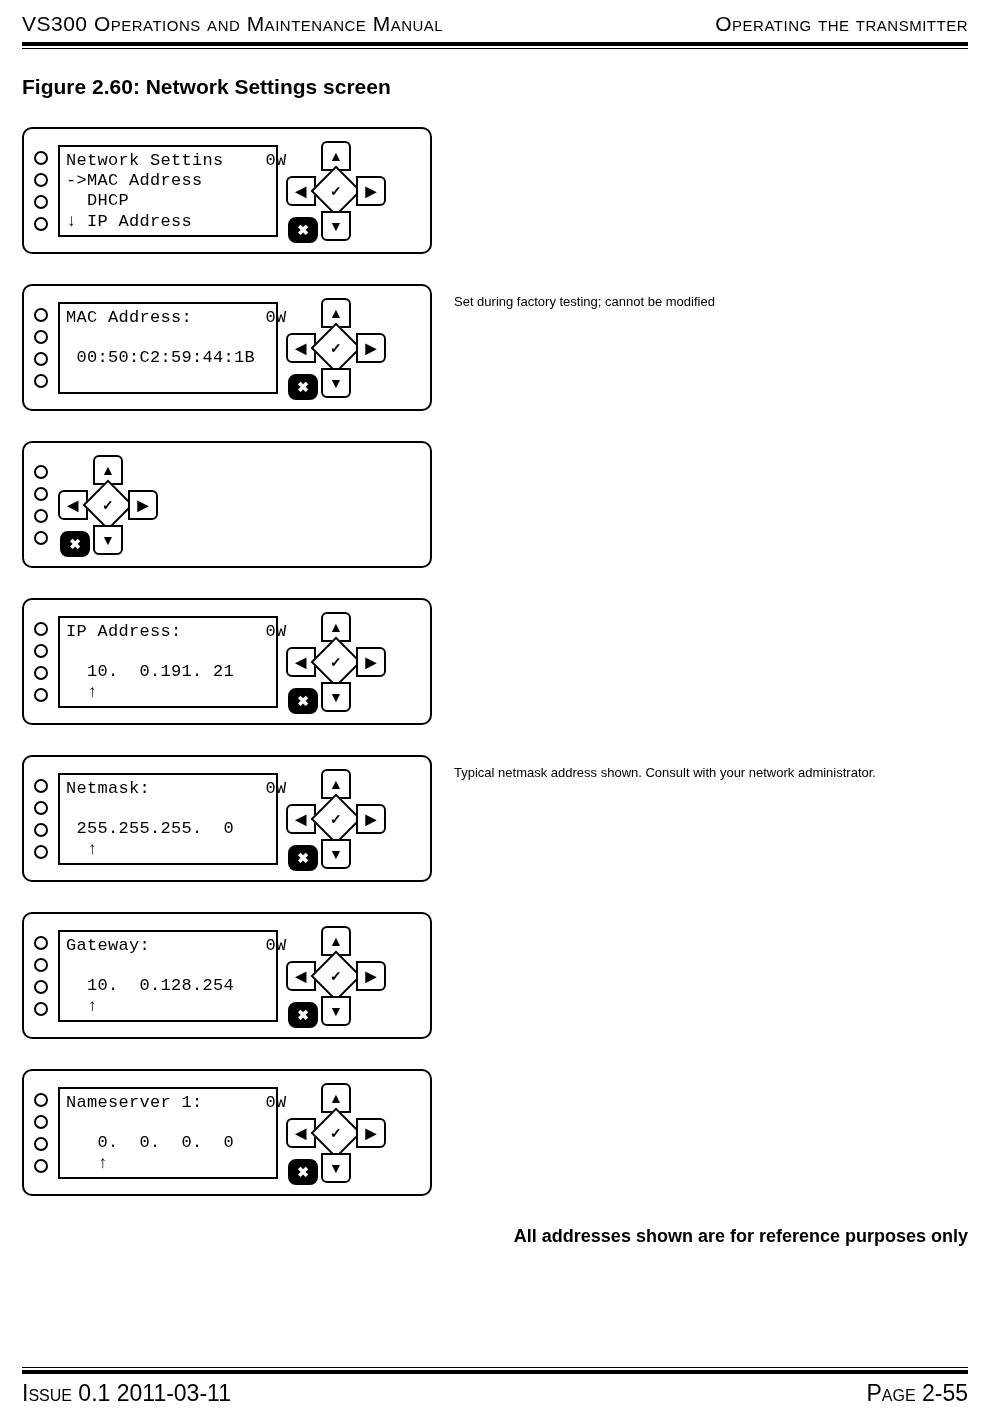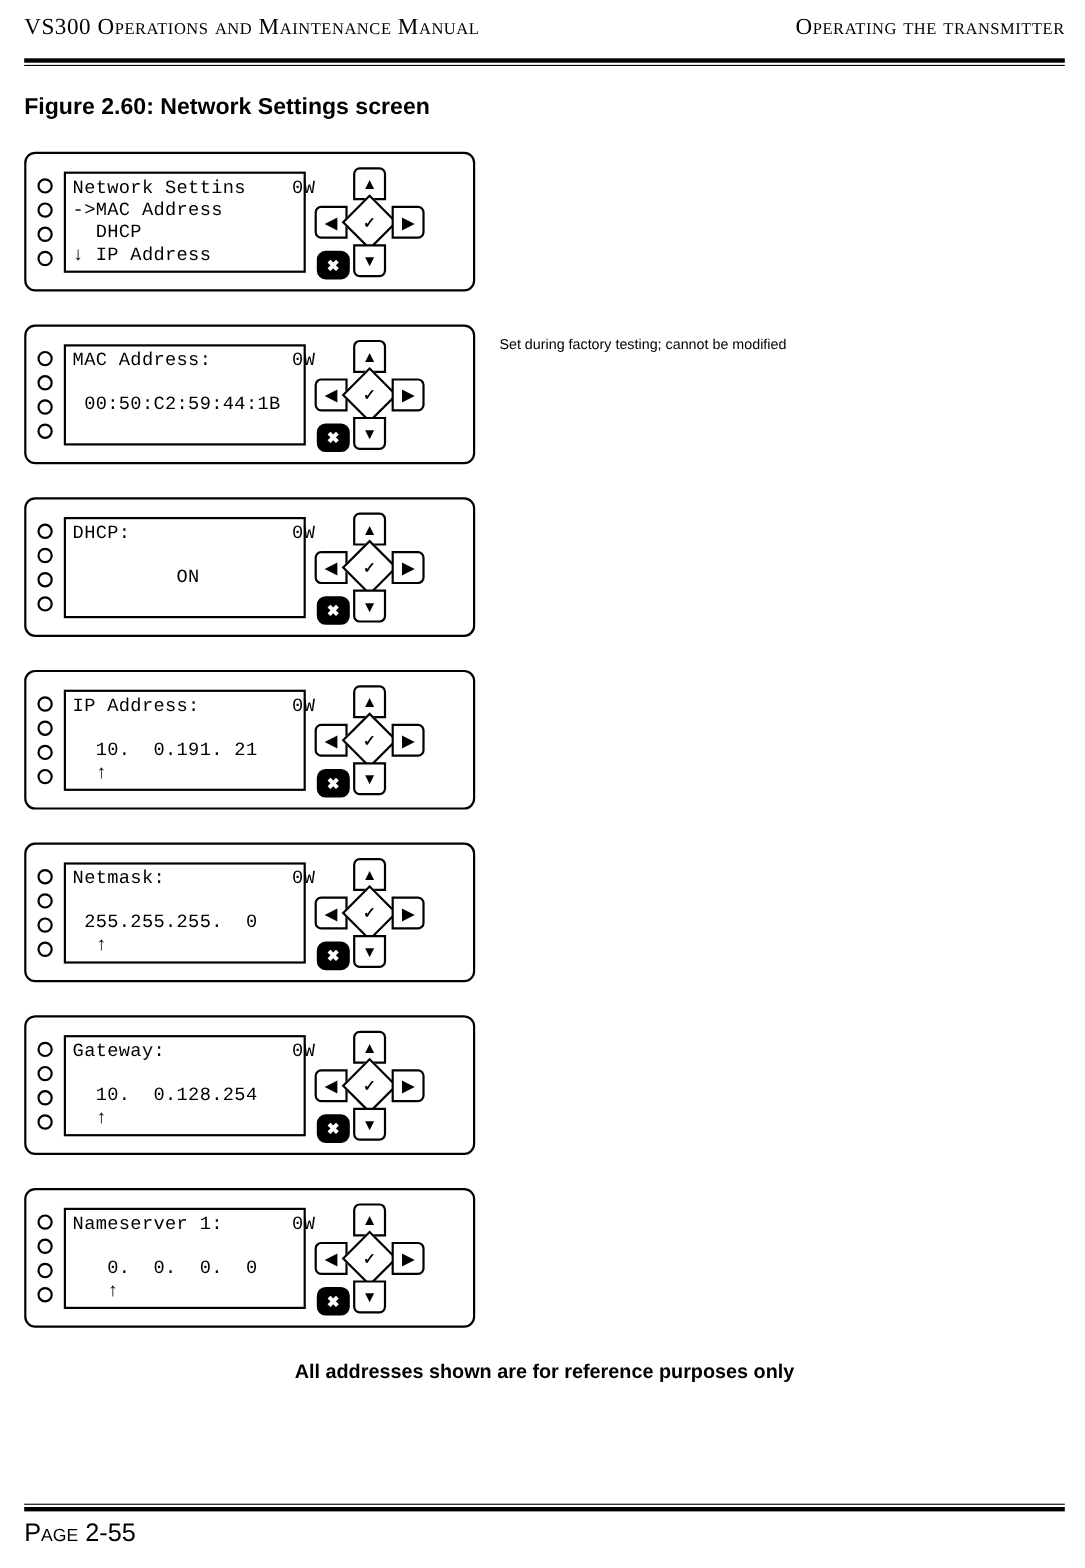--- a/index.html
+++ b/index.html
@@ -8,24 +8,24 @@
     height: 1425px;
     font-family: Arial, Helvetica, sans-serif;
     color: #000;
     position: relative;
     padding: 12px 18px 0 22px;
   }
   .header {
     display: flex;
     justify-content: space-between;
     font-variant: small-caps;
-    font-family: Liberation Serif, serif;
+    font-family: Liberation Sans, sans-serif;
     font-size: 21px;
     letter-spacing: 0.5px;
-    padding-bottom: 16px;
+    padding-bottom: 6px;
   }
   .hr-thick { border: none; border-top: 4px solid #000; }
   .hr-thin  { border: none; border-top: 1.5px solid #000; margin-top: 2px; }
   .figure-title {
     font-weight: bold;
     font-size: 21px;
     margin: 26px 0 28px 0;
   }
   .row {
     display: flex;
@@ -98,21 +98,21 @@
   .desc {
     font-size: 13px;
     line-height: 1.3;
     max-width: 530px;
     padding-top: 10px;
   }
   .sc { font-variant: small-caps; font-size: 0.92em; }
   .note {
     font-weight: bold;
     font-size: 18px;
-    text-align: center;
+    text-align: right;
     margin-top: 6px;
   }
   .footer {
     position: absolute;
     bottom: 18px;
     left: 22px;
     right: 18px;
   }
   .footer-text {
     display: flex;
@@ -206,23 +206,20 @@
     <div class="desc">Set during factory testing; cannot be modified</div>
   </div>
   <div class="row">
     <div class="panel">
       <div class="leds">
           <div class="led"></div>
           <div class="led"></div>
           <div class="led"></div>
           <div class="led"></div>
         </div>
-      <div class="lcd">DHCP:              0W
-
-         ON</div>
       <div class="dpad">
     <div class="btn btn-up">
             <span class="arrow-up"></span>
           </div>
     <div class="btn btn-left">
             <span class="arrow-left"></span>
           </div>
     <div class="btn btn-ok">
             <span class="check"></span>
           </div>
@@ -299,20 +296,21 @@
             <span class="arrow-right"></span>
           </div>
     <div class="btn btn-down">
             <span class="arrow-down"></span>
           </div>
     <div class="btn btn-x">
             <span class="cross"></span>
           </div>
   </div>
     </div>
+    <div class="desc">Typical netmask address shown. Consult with your network administrator.</div>
   </div>
   <div class="row">
     <div class="panel">
       <div class="leds">
           <div class="led"></div>
           <div class="led"></div>
           <div class="led"></div>
           <div class="led"></div>
         </div>
       <div class="lcd">Gateway:           0W
@@ -377,15 +375,16 @@
     </div>
   </div>
   </div>
 
 <div class="note">All addresses shown are for reference purposes only</div>
 
 <div class="footer">
   <hr class="hr-thin">
   <hr class="hr-thick" style="margin-top:2px">
   <div class="footer-text">
+    <span>Issue 0.1  2011-03-11</span>
     <span>Page 2-55</span>
   </div>
 </div>
 
 </body></html>

